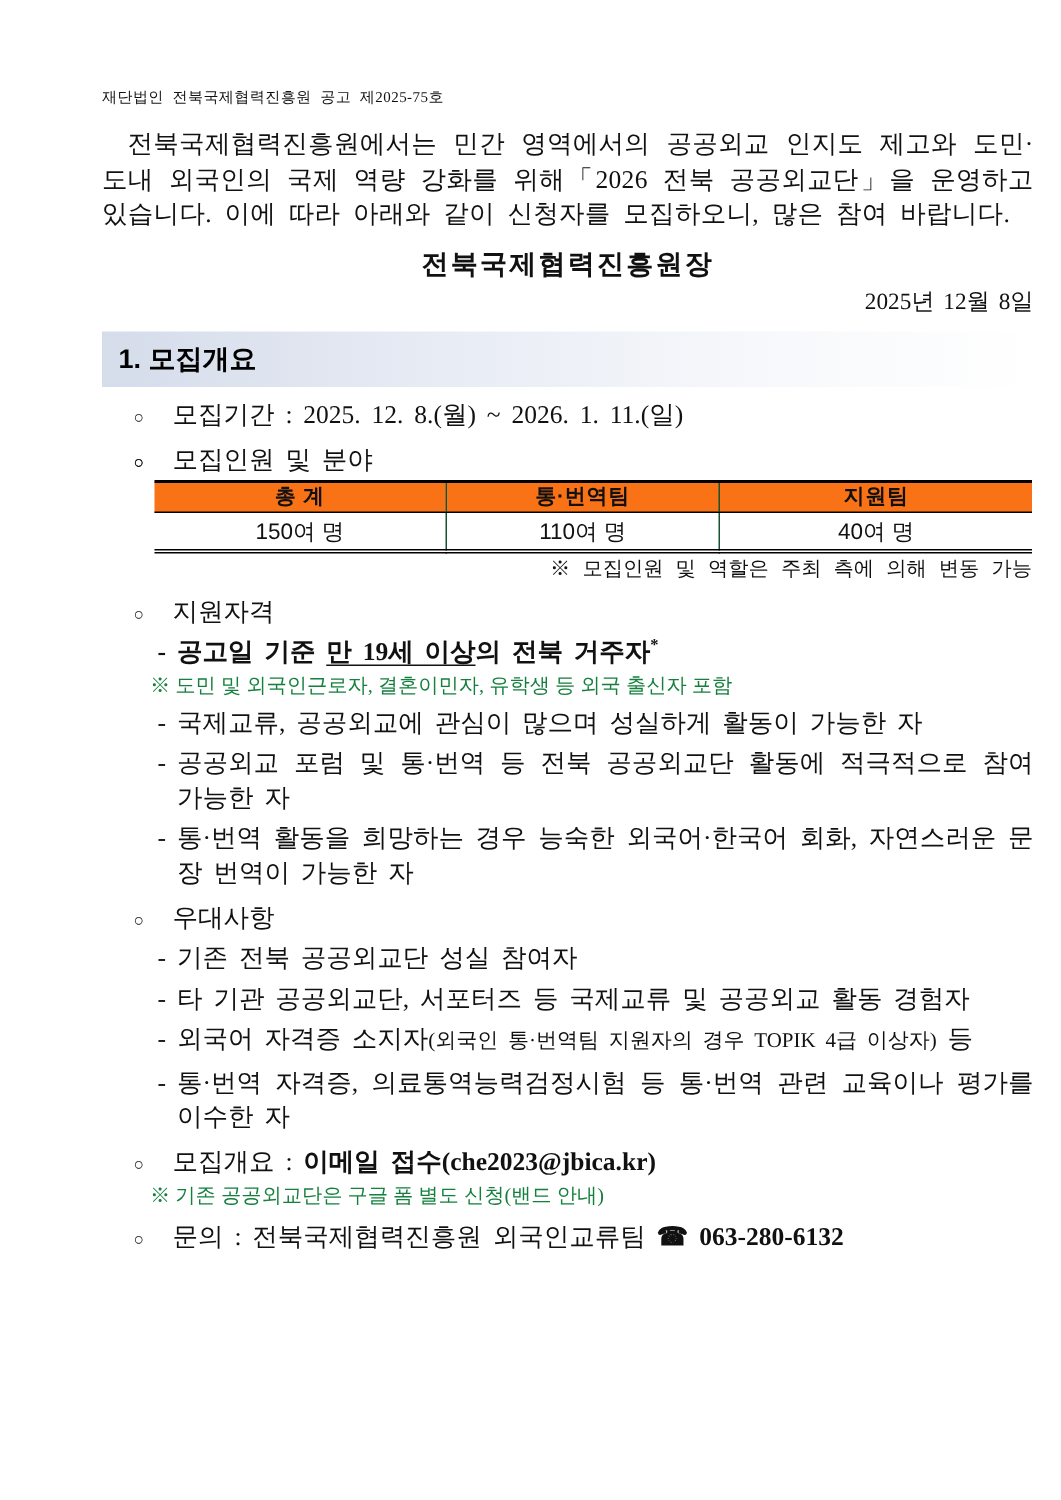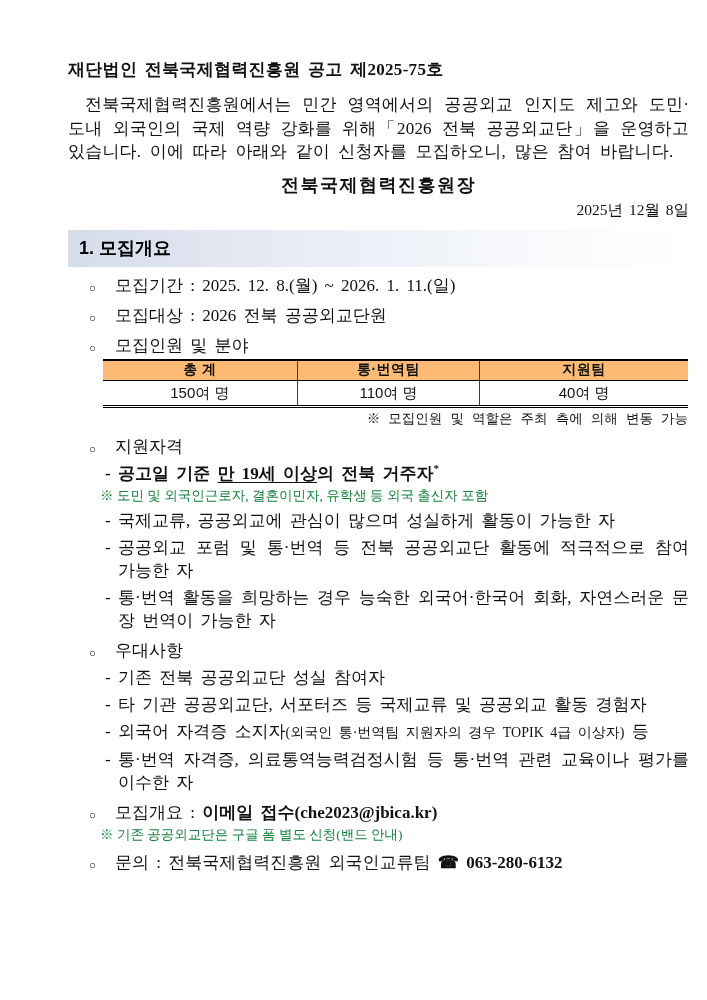--- a/index.html
+++ b/index.html
@@ -10,24 +10,23 @@
     color: #111111;
     overflow: hidden;
   }
   .page {
     width: 707px; height: 1000px;
     padding: 58px 18px 0 68px;
   }
   .b { font-weight: bold; }
 
   .doc-no {
-    font-size: 17px;
+    font-size: 10px;
     letter-spacing: 0.3px;
     word-spacing: 3px;
-    font-weight: bold;
   }
   .title {
     margin-top: 22px;
     text-align: center;
     font-family: "Liberation Sans", "DejaVu Sans", sans-serif;
     font-weight: bold;
     font-size: 27px;
     letter-spacing: 0.5px;
     word-spacing: 2px;
     color: #000000;
@@ -104,21 +103,21 @@
   .cap-table {
     margin: 2px 0 2px 35px;
     width: 585px;
     border-collapse: collapse;
     border-top: 2px solid #000000;
     border-bottom: 3px double #000000;
     font-family: "Liberation Sans", "DejaVu Sans", sans-serif;
     text-align: center;
   }
   .cap-table th {
-    background: #fdba74;
+    background: #f97316;
     border-bottom: 1px solid #000000;
     font-size: 14px;
     font-weight: bold;
     height: 21px;
     letter-spacing: 0.5px;
   }
   .cap-table td {
     font-size: 15px;
     height: 26px;
   }
@@ -146,21 +145,21 @@
   <div class="issue-date">2025년 12월 8일</div>
 
   <div class="banner">
     <span>1. 모집개요</span>
   </div>
 
   <div class="list">
 
     <div class="oitem"><span class="om">○</span><span>모집기간 : 2025. 12. 8.(월) ~ 2026. 1. 11.(일)</span></div>
 
-    <div class="oitem"><span class="om">○</span><span>모집대상 : 2026 전북 공공외교단원</span></div>
+    <div class="oitem"><span class="om">○</span></div>
 
     <div class="oitem"><span class="om">○</span><span>모집인원 및 분야</span></div>
 
     <table class="cap-table">
       <colgroup>
           <col style="width:33.2%">
           <col style="width:31.2%">
           <col style="width:35.6%">
         </colgroup>
       <tbody>

